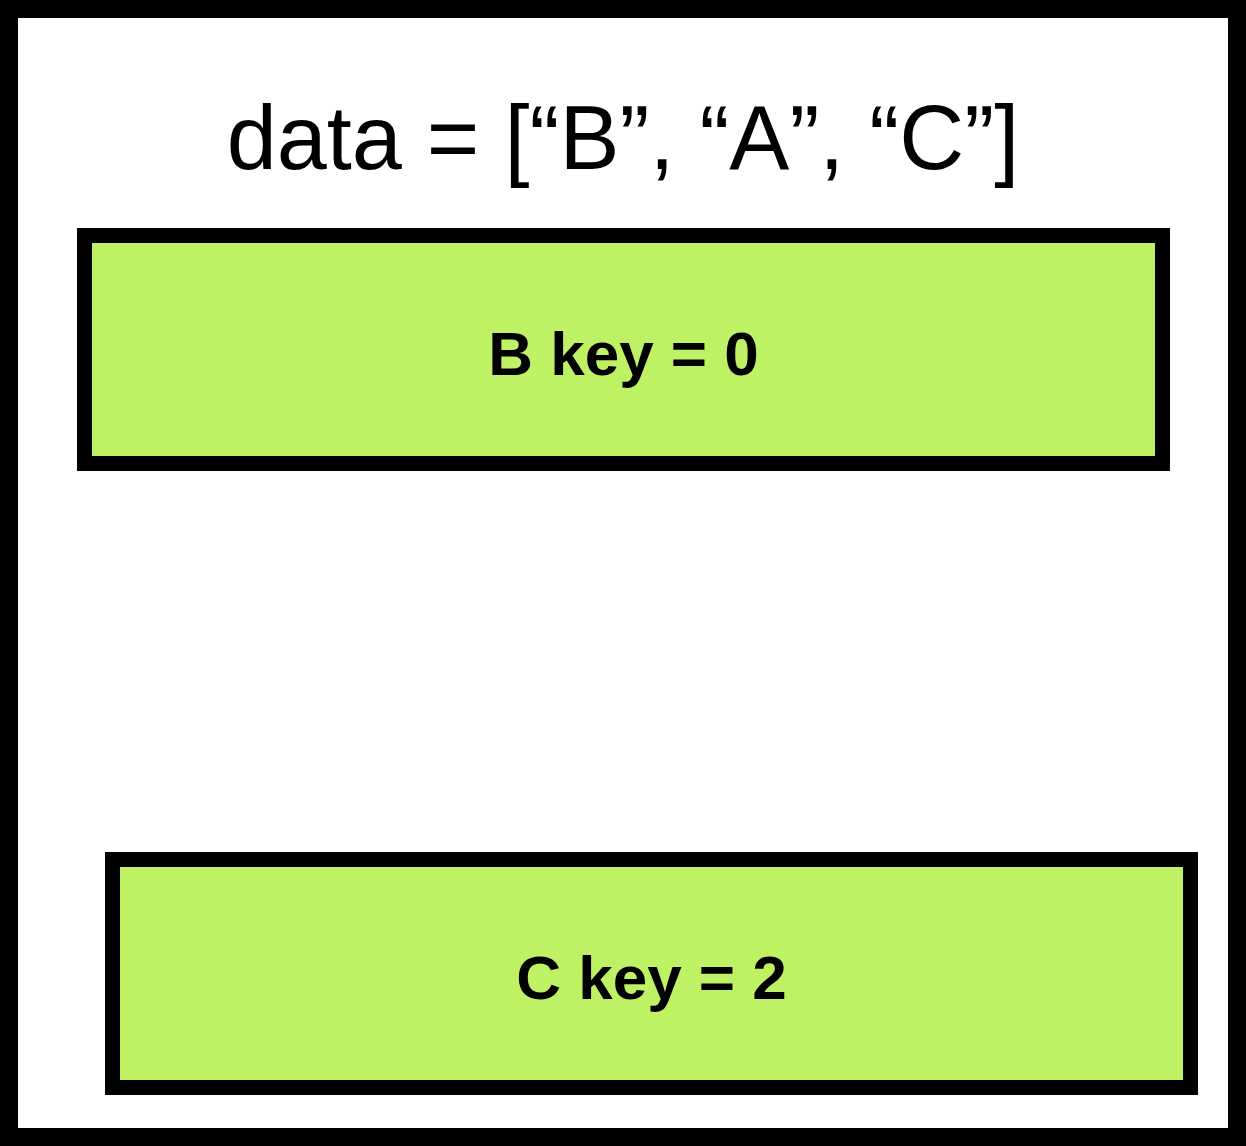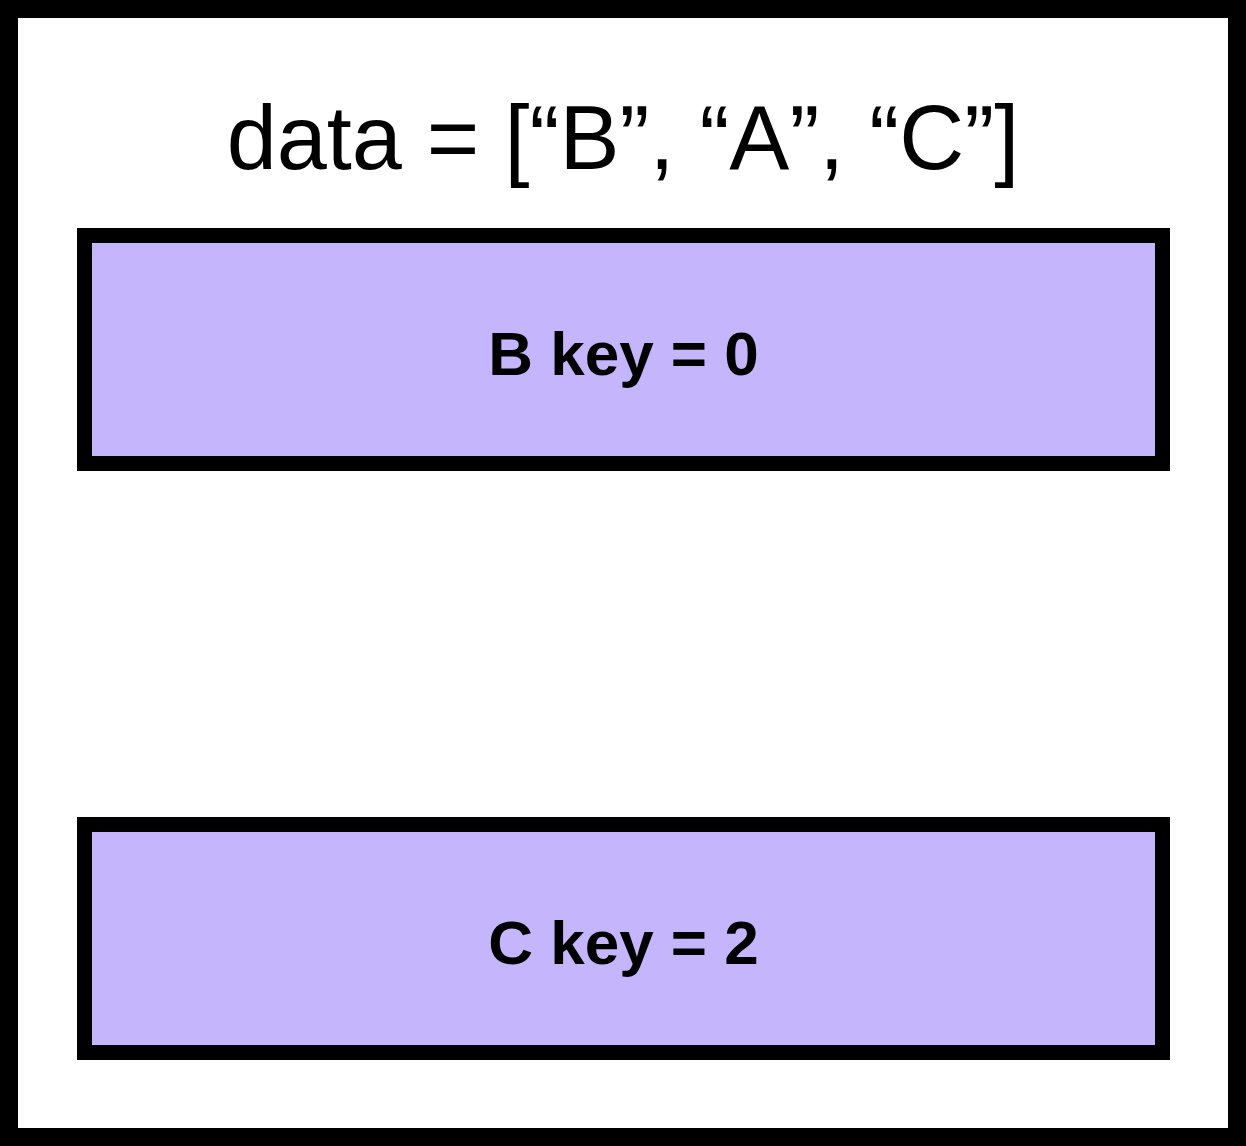--- a/index.html
+++ b/index.html
@@ -33,29 +33,29 @@
     white-space: nowrap;
   }
 
   .box {
     position: absolute;
     left: 59px;            
     width: 1093px;
     height: 243px;
     box-sizing: border-box;
     border: 15px solid #000000;
-    background: #c4b5fd;
+    background: #bef264;
     display: flex;
     align-items: center;
     justify-content: center;
   }
 
   .box-0 { top: 210px; }   
   .box-1 { top: 505px; }
-  .box-2 { top: 799px; }
+  .box-2 { top: 834px; margin-left: 28px; }
 
   .box-label {
     font-size: 62px;
     font-weight: 700;
     color: #000000;
     white-space: nowrap;
     transform: translateY(4px);
   }
 </style>
 </head>

